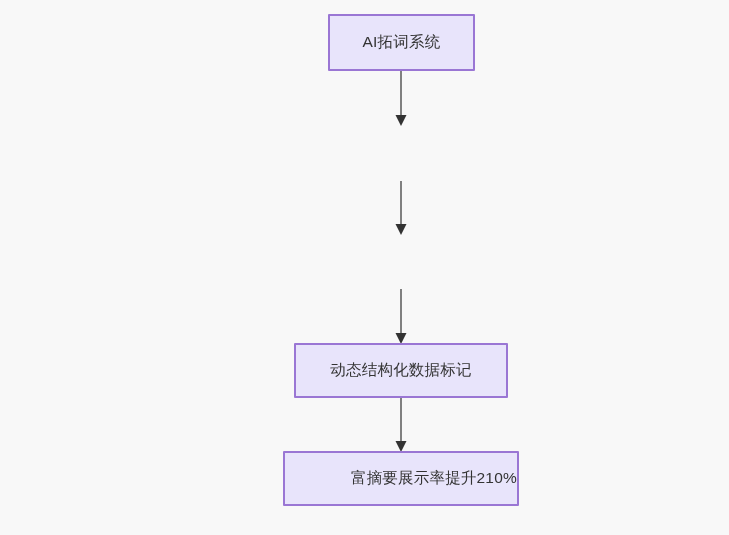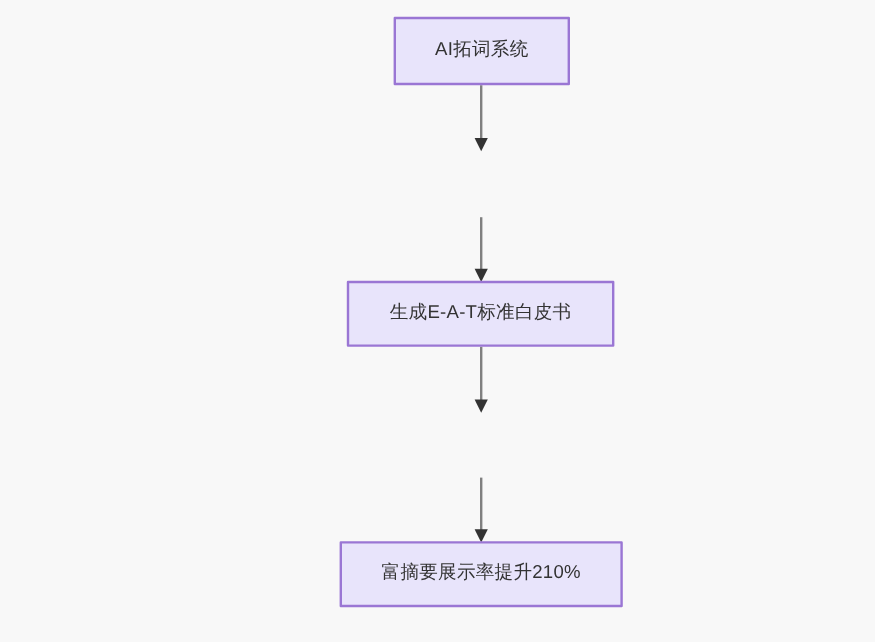--- a/index.html
+++ b/index.html
@@ -77,22 +77,22 @@
   <svg class="edge" style="left:356px; top:395px; width:30px; height:61px;" viewBox="0 0 30 61">
     <line class="edge-line" x1="15" y1="3" x2="15" y2="49"></line>
     <polygon class="edge-arrowhead" points="15,57 9.5,46 20.5,46"></polygon>
   </svg>
 
   <div class="node" style="left:298px; top:14px; width:147px; height:57px;">
     <span class="node-label">AI拓词系统</span>
   </div>
 
 
-  <div class="node" style="left:259px; top:234px; width:223px; height:55px;">
-    <span class="node-label">生成E-A-T标准白皮书</span>
+
+  <div class="node" style="left:264px; top:343px; width:214px; height:55px;">
+    <span class="node-label">动态结构化数据标记</span>
   </div>
 
-
-  <div class="node" style="left:253px; top:451px; width:236px; height:55px;">
+  <div class="node" style="left:253px; top:451px; width:236px; height:55px;justify-content:flex-end;">
     <span class="node-label">富摘要展示率提升210%</span>
   </div>
 
 </div>
 
 </body></html>

